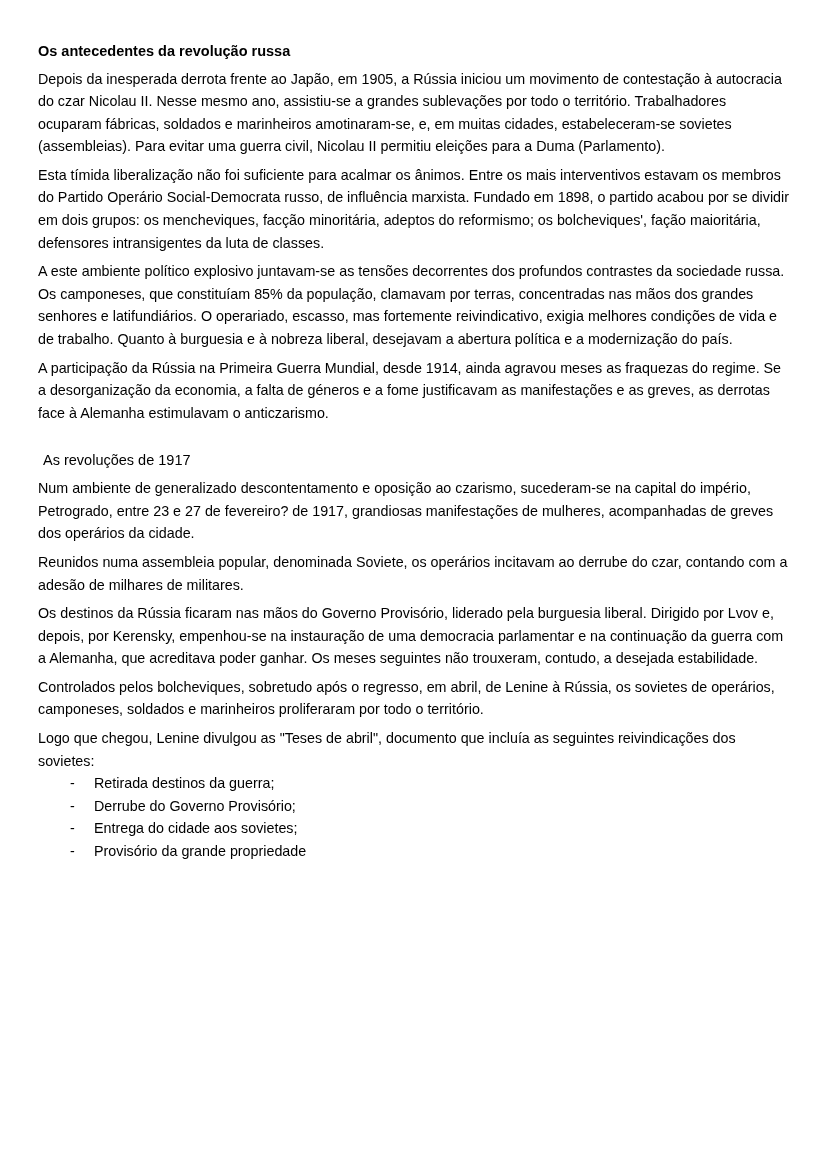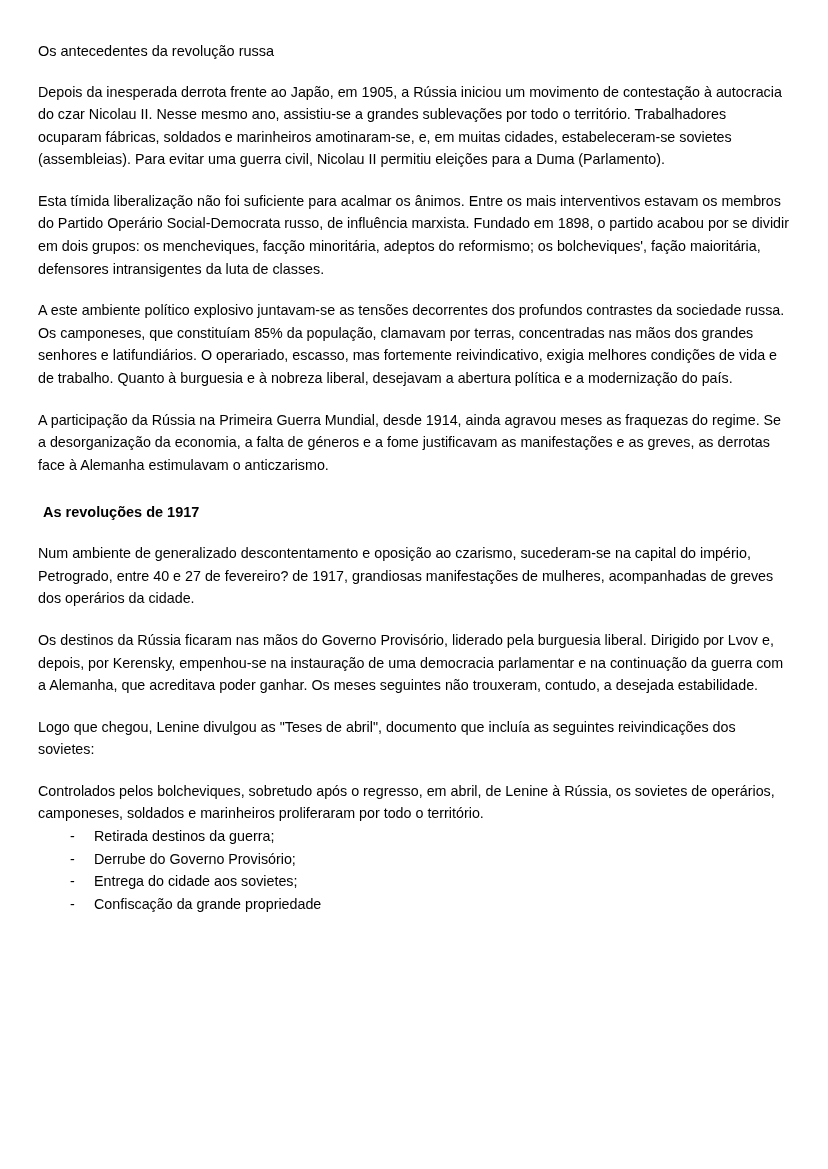--- a/index.html
+++ b/index.html
@@ -17,36 +17,36 @@
   .page {
     width: 828px;
     min-height: 1169px;
     box-sizing: border-box;
     padding: 36px 38px 30px 38px;
     background: #ffffff;
     position: relative;
   }
   .doc-title {
     font-size: 14.5px;
-    font-weight: normal;
+    font-weight: bold;
     line-height: 1.35;
     margin: 6px 0 0 0;
   }
   .para {
     font-size: 14.3px;
     line-height: 1.58;
-    margin: 19px 0 0 0;
+    margin: 6px 0 0 0;
     text-align: left;
   }
   .para.tight {
     margin-top: 0;
   }
   .section-head {
     font-size: 14.5px;
-    font-weight: bold;
+    font-weight: normal;
     line-height: 1.45;
     margin: 26px 0 0 0;
   }
   .section-head.sub {
     margin-top: 0;
   }
   .section-head .indent {
     padding-left: 5px;
   }
   .bullet-list {
@@ -74,38 +74,39 @@
 
   <p class="para">Depois da inesperada derrota frente ao Japão, em 1905, a Rússia iniciou um movimento de contestação à autocracia do czar Nicolau II. Nesse mesmo ano, assistiu-se a grandes sublevações por todo o território. Trabalhadores ocuparam fábricas, soldados e marinheiros amotinaram-se, e, em muitas cidades, estabeleceram-se sovietes (assembleias). Para evitar uma guerra civil, Nicolau II permitiu eleições para a Duma (Parlamento).</p>
   <p class="para">Esta tímida liberalização não foi suficiente para acalmar os ânimos. Entre os mais interventivos estavam os membros do Partido Operário Social-Democrata russo, de influência marxista. Fundado em 1898, o partido acabou por se dividir em dois grupos: os mencheviques, facção minoritária, adeptos do reformismo; os bolcheviques', fação maioritária, defensores intransigentes da luta de classes.</p>
   <p class="para">A este ambiente político explosivo juntavam-se as tensões decorrentes dos profundos contrastes da sociedade russa. Os camponeses, que constituíam 85% da população, clamavam por terras, concentradas nas mãos dos grandes senhores e latifundiários. O operariado, escasso, mas fortemente reivindicativo, exigia melhores condições de vida e de trabalho. Quanto à burguesia e à nobreza liberal, desejavam a abertura política e a modernização do país.</p>
   <p class="para">A participação da Rússia na Primeira Guerra Mundial, desde 1914, ainda agravou meses as fraquezas do regime. Se a desorganização da economia, a falta de géneros e a fome justificavam as manifestações e as greves, as derrotas face à Alemanha estimulavam o anticzarismo.</p>
 
   <h2 class="section-head">
     <span class="indent">As revoluções de 1917</span>
   </h2>
 
-  <p class="para">Num ambiente de generalizado descontentamento e oposição ao czarismo, sucederam-se na capital do império, Petrogrado, entre 40 e 27 de fevereiro? de 1917, grandiosas manifestações de mulheres, acompanhadas de greves dos operários da cidade.</p>
+  <p class="para">Num ambiente de generalizado descontentamento e oposição ao czarismo, sucederam-se na capital do império, Petrogrado, entre 23 e 27 de fevereiro? de 1917, grandiosas manifestações de mulheres, acompanhadas de greves dos operários da cidade.</p>
+  <p class="para">Reunidos numa assembleia popular, denominada Soviete, os operários incitavam ao derrube do czar, contando com a adesão de milhares de militares.</p>
   <p class="para">Os destinos da Rússia ficaram nas mãos do Governo Provisório, liderado pela burguesia liberal. Dirigido por Lvov e, depois, por Kerensky, empenhou-se na instauração de uma democracia parlamentar e na continuação da guerra com a Alemanha, que acreditava poder ganhar. Os meses seguintes não trouxeram, contudo, a desejada estabilidade.</p>
+  <p class="para">Controlados pelos bolcheviques, sobretudo após o regresso, em abril, de Lenine à Rússia, os sovietes de operários, camponeses, soldados e marinheiros proliferaram por todo o território.</p>
   <p class="para">Logo que chegou, Lenine divulgou as "Teses de abril", documento que incluía as seguintes reivindicações dos sovietes:</p>
-  <p class="para">Controlados pelos bolcheviques, sobretudo após o regresso, em abril, de Lenine à Rússia, os sovietes de operários, camponeses, soldados e marinheiros proliferaram por todo o território.</p>
 
   <ul class="bullet-list">
     <li>
       <span class="dash">-</span>
       <span>Retirada destinos da guerra;</span>
     </li>
     <li>
       <span class="dash">-</span>
       <span>Derrube do Governo Provisório;</span>
     </li>
     <li>
       <span class="dash">-</span>
       <span>Entrega do cidade aos sovietes;</span>
     </li>
     <li>
       <span class="dash">-</span>
-      <span>Confiscação da grande propriedade</span>
+      <span>Provisório da grande propriedade</span>
     </li>
   </ul>
 
 
 </div>
 
 </body></html>

